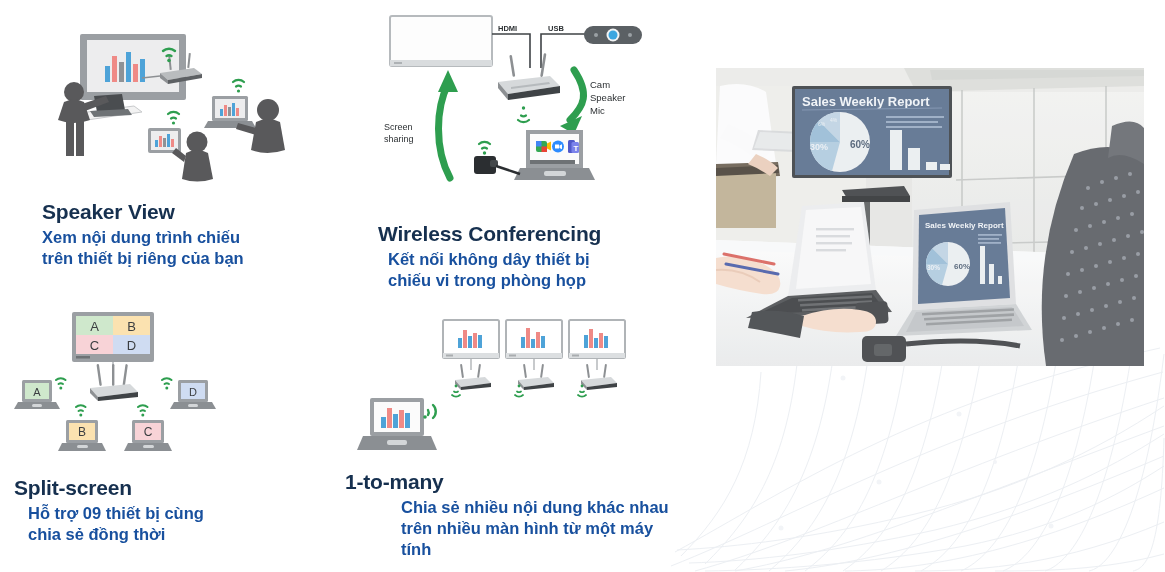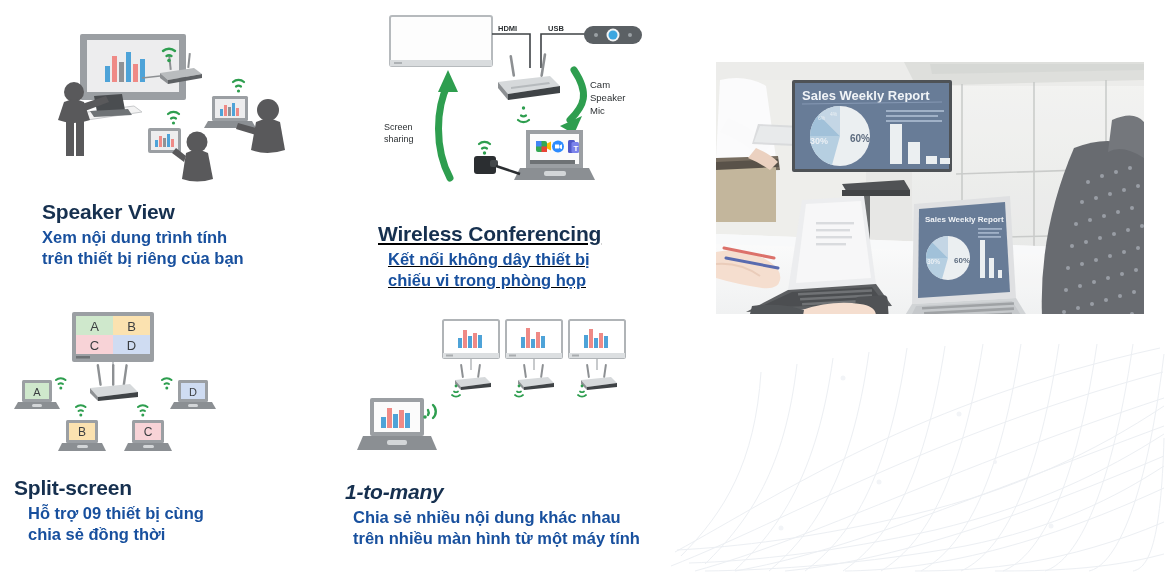--- a/index.html
+++ b/index.html
@@ -23,35 +23,35 @@
   }
   .f-desc {
     font-size: 16.5px; font-weight: bold; color: #18509e;
     line-height: 1.28; margin-top: 3px; white-space: pre-line;
   }
 
   #feat-remote   { left: 42px;  top: 18px;  width: 300px; }
   #feat-remote .f-title { margin-top: 8px; }
   #feat-remote .f-desc  { }
 
-  #feat-wireless { left: 378px; top: 8px;   width: 300px; text-decoration: underline; }
+  #feat-wireless { left: 378px; top: 8px;   width: 300px; }
   #feat-wireless .f-title { margin-top: 20px; }
   #feat-wireless .f-desc  { padding-left: 10px; }
 
   #feat-split    { left: 14px;  top: 302px; width: 310px; }
   #feat-split .f-title { margin-top: 10px; }
   #feat-split .f-desc  { padding-left: 14px; }
 
   #feat-many     { left: 345px; top: 310px; width: 330px; }
-  #feat-many .f-title { margin-top: 16px; font-style: italic; }
-  #feat-many .f-desc  { padding-left: 8px; }
+  #feat-many .f-title { margin-top: 6px; }
+  #feat-many .f-desc  { padding-left: 8px; margin-left: 48px; }
 
   
   .photo {
-    position:absolute; left:716px; top:62px; width:428px; height:252px;
+    position:absolute; left:716px; top:68px; width:428px; height:298px;
     overflow:hidden; background:#cfd3d6;
   }
   .photo svg { display:block; }
 
   .sr { position:absolute; width:1px; height:1px; overflow:hidden;
         clip:rect(0 0 0 0); white-space:nowrap; }
 </style>
 </head>
 <body>
 
@@ -170,21 +170,21 @@
           <path d="M126 96 a8 8 0 0 1 11 0"></path>
           <path d="M129 100.5 a4.5 4.5 0 0 1 5 0"></path>
         </g>
         <circle cx="131.5" cy="105" r="1.6" fill="#2e9e4f"></circle>
         <circle cx="155" cy="124" r="10.5" fill="#59595b"></circle>
         <path d="M144 135 q11 -6 22 0 l5 26 q-16 5 -31 0 Z" fill="#59595b"></path>
         <path d="M144 138 L134 130 l-4 5 l12 9 Z" fill="#59595b"></path>
       </svg>
     </div>
     <div class="f-title">Speaker View</div>
-    <div class="f-desc">Xem nội dung trình tính
+    <div class="f-desc">Xem nội dung trình chiếu
 trên thiết bị riêng của bạn</div>
   </div>
 
   <div class="feature" id="feat-wireless">
     <div class="illus">
       <svg width="290" height="190" viewBox="0 0 290 190" xmlns="http://www.w3.org/2000/svg">
 
         <rect x="12" y="8" width="102" height="50" rx="2" fill="#fdfdfd" stroke="#b6babd" stroke-width="2"></rect>
         <rect x="12" y="52" width="102" height="6" fill="#d9dcde"></rect>
         <rect x="16" y="54" width="8" height="2" fill="#aeb2b5"></rect>

